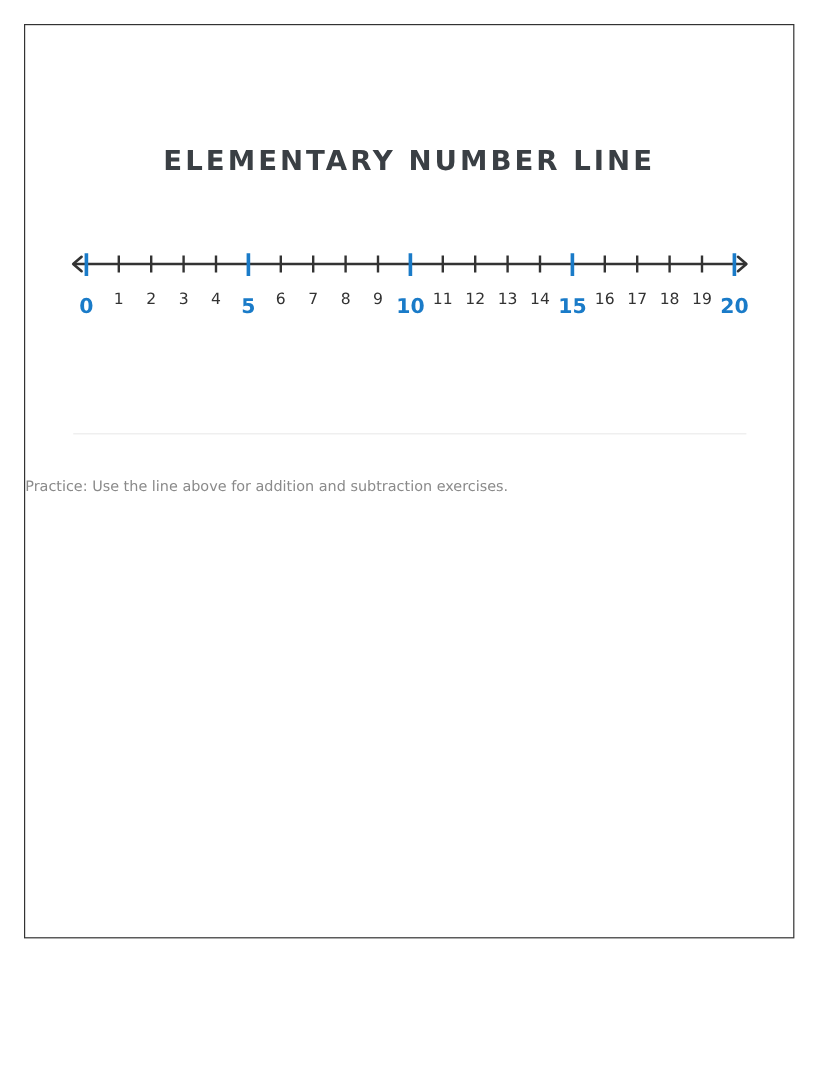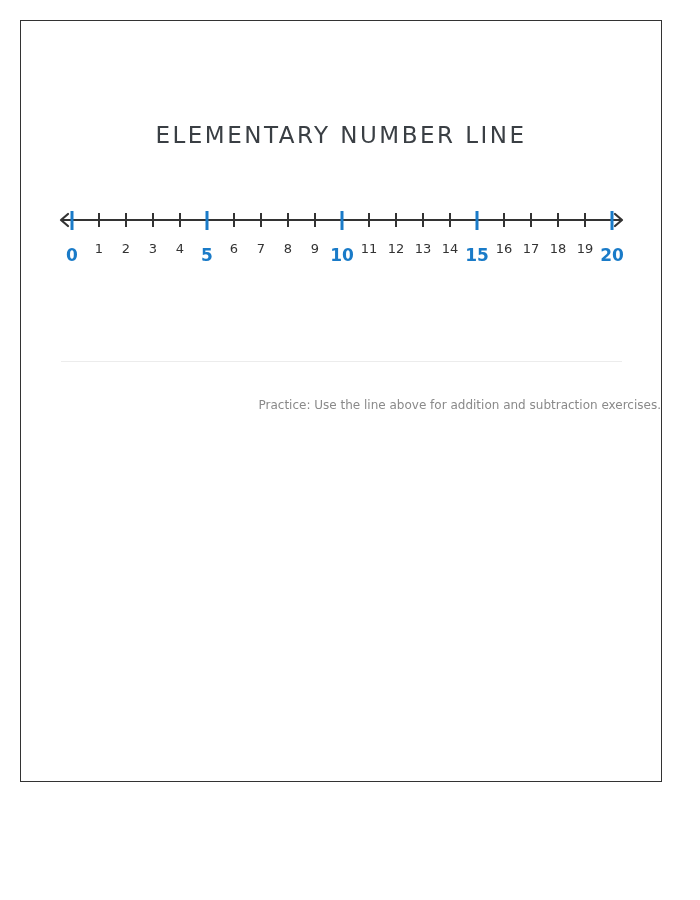--- a/index.html
+++ b/index.html
@@ -23,21 +23,21 @@
       background: #ffffff;
       box-sizing: content-box;
     }
     .title {
       position: absolute;
       left: 0;
       top: 99px;
       width: 640px;
       text-align: center;
       font-family: "DejaVu Sans", "Liberation Sans", sans-serif;
-      font-weight: 400;
+      font-weight: 700;
       font-size: 23px;
       letter-spacing: 2.5px;
       color: #3a3f44;
       line-height: 30px;
     }
     .numberline {
       position: absolute;
       left: 0;
       top: 0;
       width: 640px;
@@ -49,21 +49,21 @@
       top: 340px;
       width: 561px;
       height: 1px;
       background: #ececec;
     }
     .caption {
       position: absolute;
       left: 0;
       top: 375px;
       width: 640px;
-      text-align: right;
+      text-align: left;
       font-family: "DejaVu Sans", "Liberation Sans", sans-serif;
       font-size: 12px;
       color: #8a8a8a;
       line-height: 18px;
     }
   </style>
 </head>
 <body>
 
 <div class="page">

